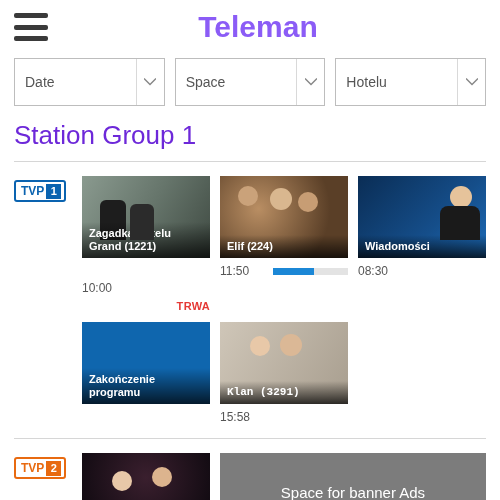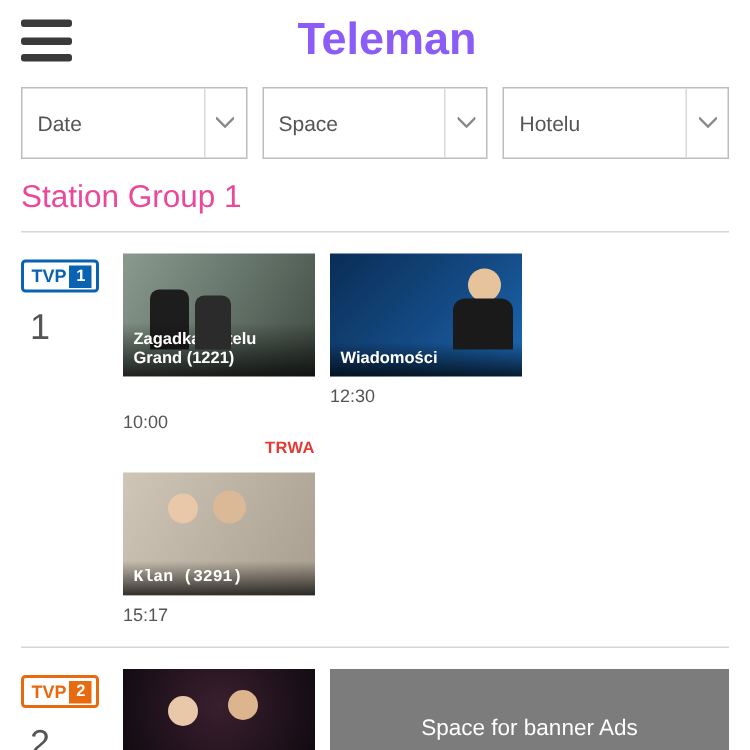--- a/index.html
+++ b/index.html
@@ -5,25 +5,25 @@
   * { box-sizing: border-box; margin: 0; padding: 0; }
   html, body { width: 500px; height: 500px; font-family: Arial, Helvetica, sans-serif; background: #fff; color: #333; overflow: hidden; }
   .header { display: flex; align-items: center; padding: 10px 14px 4px; }
   .hamburger { width: 34px; height: 28px; display: flex; flex-direction: column; justify-content: space-between; cursor: pointer; }
   .hamburger span { display: block; height: 5px; background: #3a3a3a; border-radius: 2px; }
   .title { flex: 1; text-align: center; font-size: 30px; font-weight: 700; color: #8b5cf6; margin-left: -18px; }
   .filters { display: flex; gap: 10px; padding: 10px 14px 8px; }
   .select { flex: 1; border: 1px solid #bdbdbd; height: 48px; display: flex; align-items: center; padding: 0 10px; font-size: 14px; color: #555; cursor: pointer; position: relative; }
   .select .chev { margin-left: auto; width: 28px; height: 100%; border-left: 1px solid #d9d9d9; display: flex; align-items: center; justify-content: center; position: absolute; right: 0; top: 0; }
   .select .chev svg { width: 12px; height: 12px; }
-  .group-title { font-size: 21px; color: #ec4899; padding: 6px 14px 10px; }
+  .group-title { font-size: 26px; color: #6d28d9; padding: 6px 14px 10px; }
   .divider { height: 1px; background: #d6d6d6; margin: 0 14px; }
 
   .station-row { display: flex; align-items: flex-start; padding: 14px 14px 0; gap: 8px; }
-  .station-left { width: 60px; min-width: 60px; display: flex; flex-direction: column; align-items: flex-start; gap: 10px; padding-top: 4px; }
+  .station-left { width: 60px; min-width: 60px; display: flex; align-items: flex-start; gap: 10px; padding-top: 4px; }
   .station-num { font-size: 24px; color: #555; padding-left: 6px; }
   .logo-box { border: 2px solid; border-radius: 3px; padding: 0 3px 0 5px; font-size: 12px; font-weight: 700; display: inline-flex; align-items: center; height: 22px; line-height: 1; }
   .logo-box .sq { width: 15px; height: 15px; margin-left: 2px; display: inline-flex; align-items: center; justify-content: center; color: #fff; font-size: 11px; }
   .logo-tvp1 { color: #0a63b0; border-color: #0a63b0; }
   .logo-tvp1 .sq { background: #0a63b0; }
   .logo-tvp2 { color: #e86a10; border-color: #e86a10; }
   .logo-tvp2 .sq { background: #e86a10; }
 
   .prog-grid { flex: 1; display: flex; flex-wrap: wrap; gap: 10px; }
   .card { width: 128px; }
@@ -109,35 +109,49 @@
     <div class="card">
       <div class="thumb th-grand">
         <div class="overlay-title">Zagadka Hotelu Grand (1221)</div>
       </div>
       <div class="meta">
         <span class="time">10:00</span>
         <span class="live">TRWA</span>
       </div>
     </div>
     <div class="card">
+      <div class="thumb th-elif">
+        <div class="overlay-title">Elif (224)</div>
+      </div>
+      <div class="meta">
+        <span class="time">11:50</span>
+        <div class="progress">
+            <div class="bar" style="width:55%"></div>
+          </div>
+      </div>
+    </div>
+    <div class="card">
       <div class="thumb th-wiad">
         <div class="overlay-title">Wiadomości</div>
       </div>
       <div class="meta">
-        <span class="time">12:30</span>
+        <span class="time">08:30</span>
       </div>
     </div>
     <div class="card">
+      <div class="thumb th-zak">
+        <div class="overlay-title">Zakończenie programu</div>
+      </div>
     </div>
     <div class="card">
       <div class="thumb th-klan">
         <div class="overlay-title">Klan (3291)</div>
       </div>
       <div class="meta">
-        <span class="time">15:17</span>
+        <span class="time">15:58</span>
       </div>
     </div>
   </div>
 </div>
 
 <div class="divider" style="margin-top:14px"></div>
 
 <div class="station-row">
   <div class="station-left">
     <div class="logo-box logo-tvp2">

